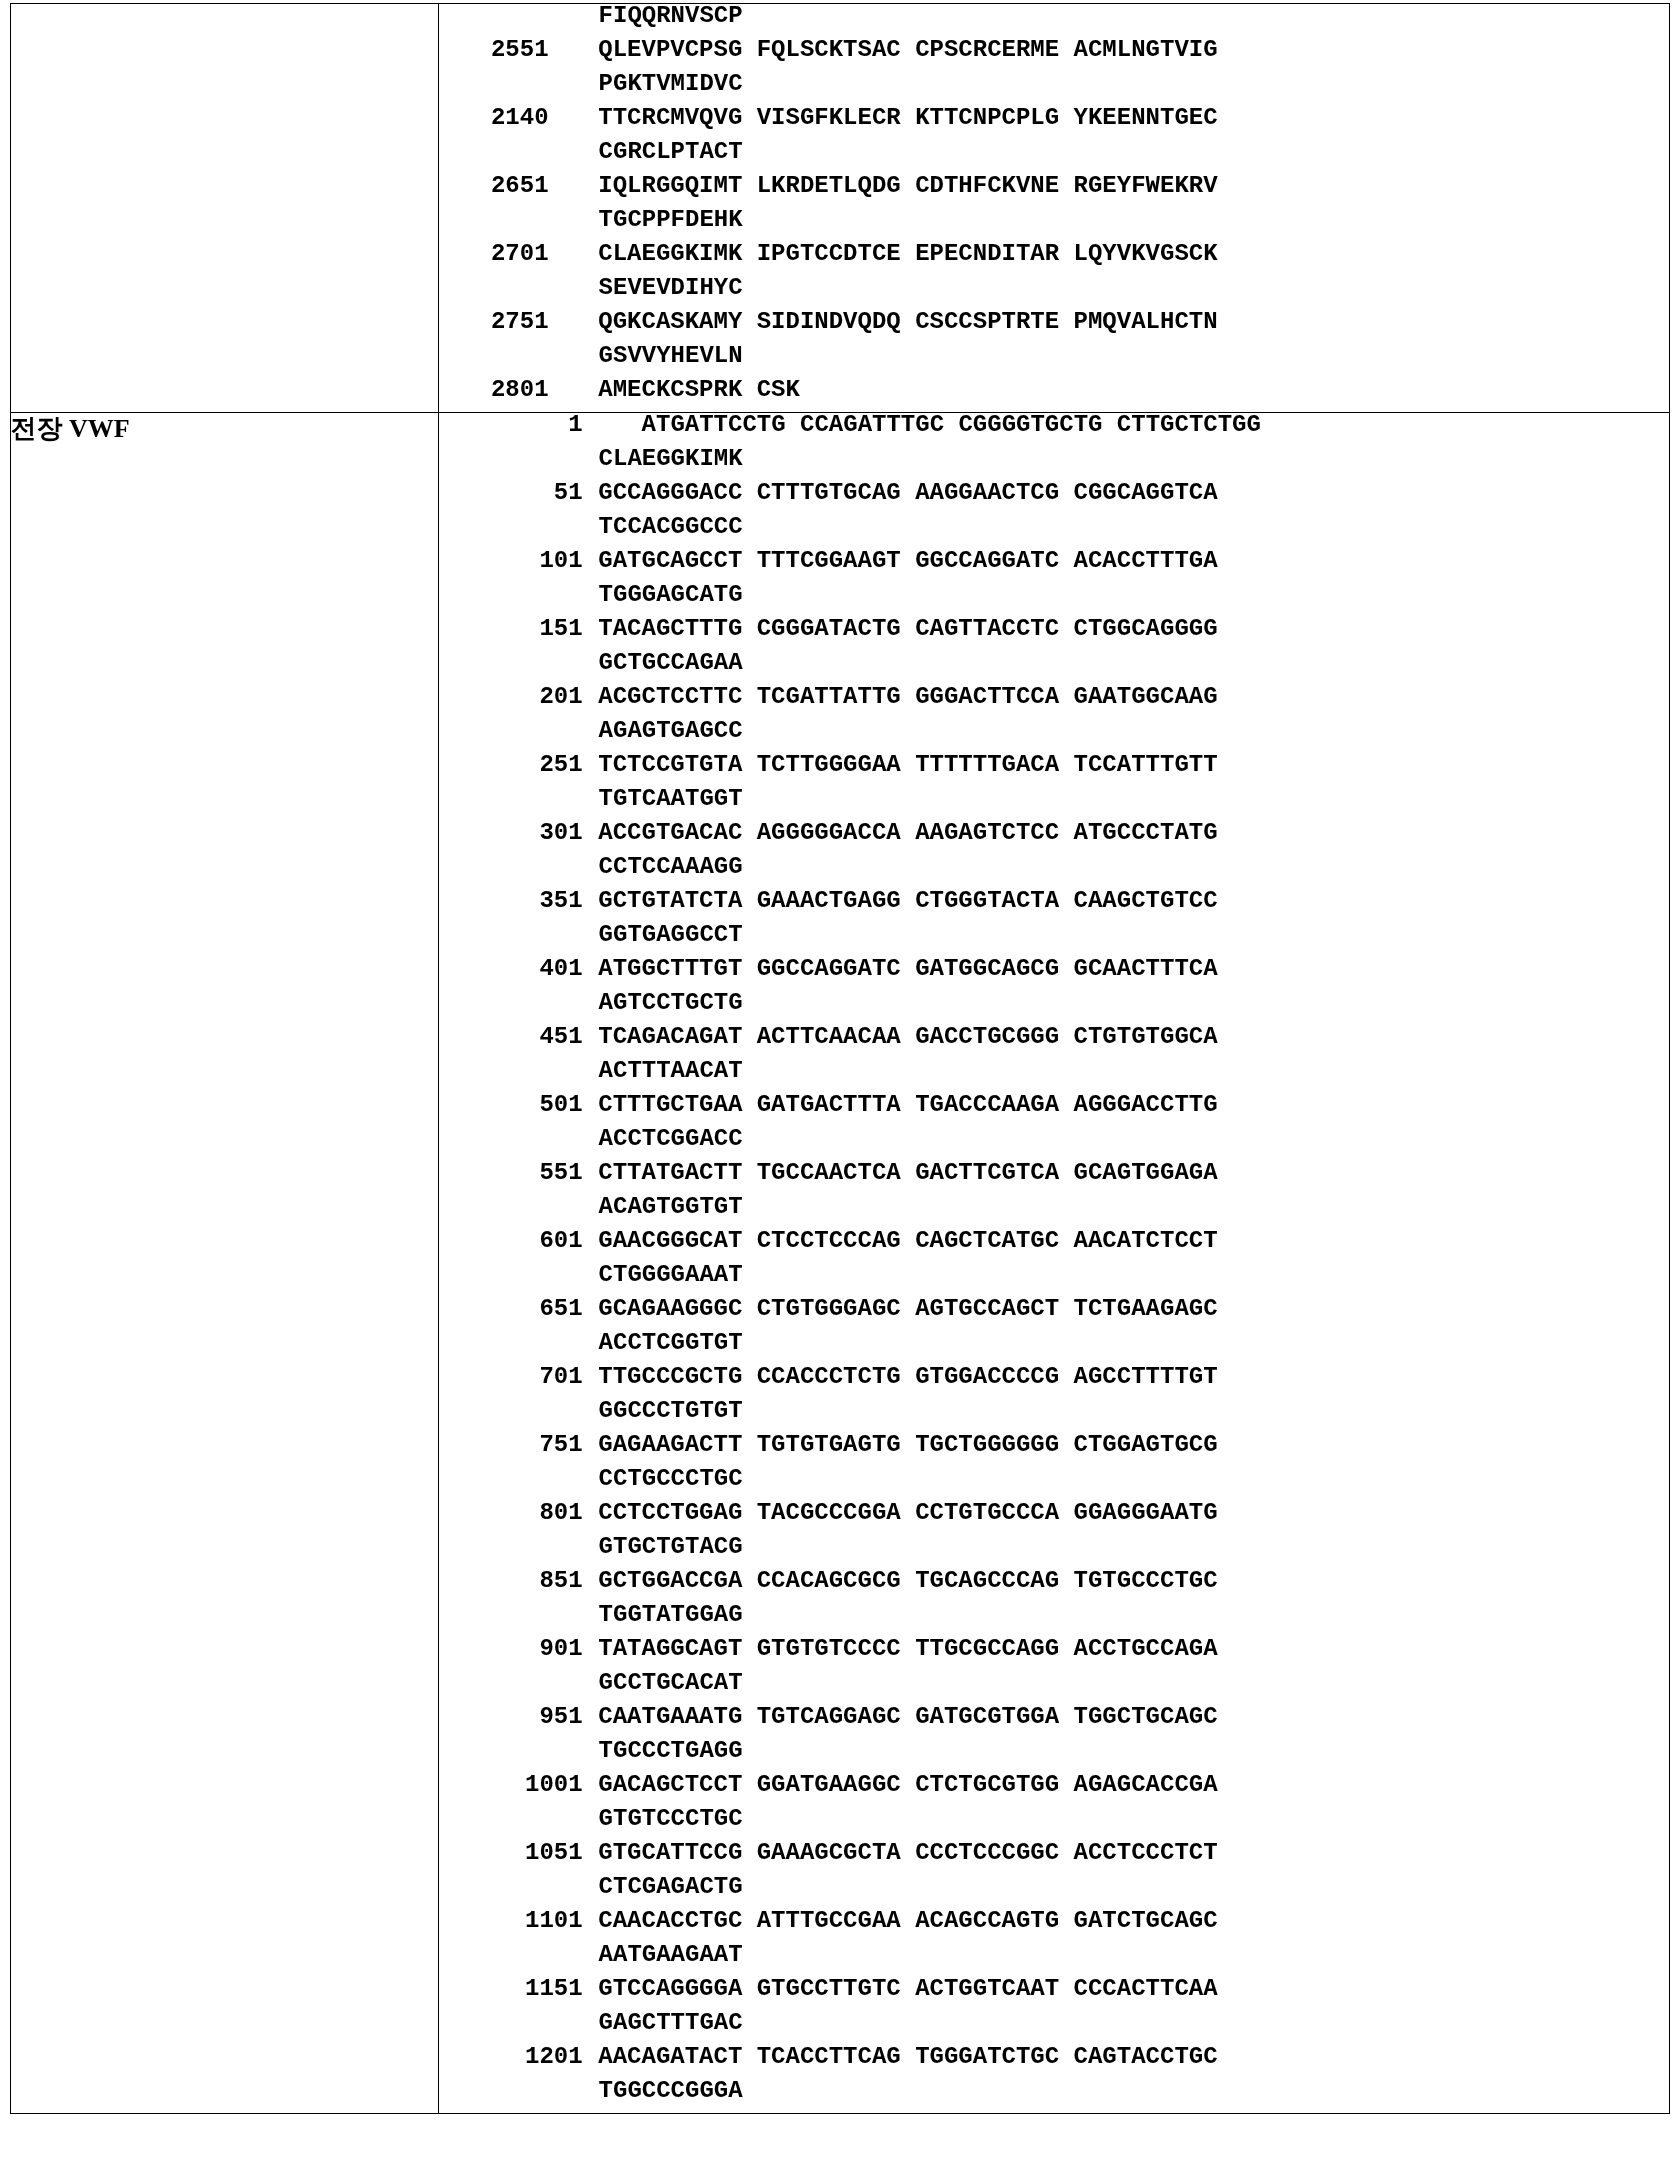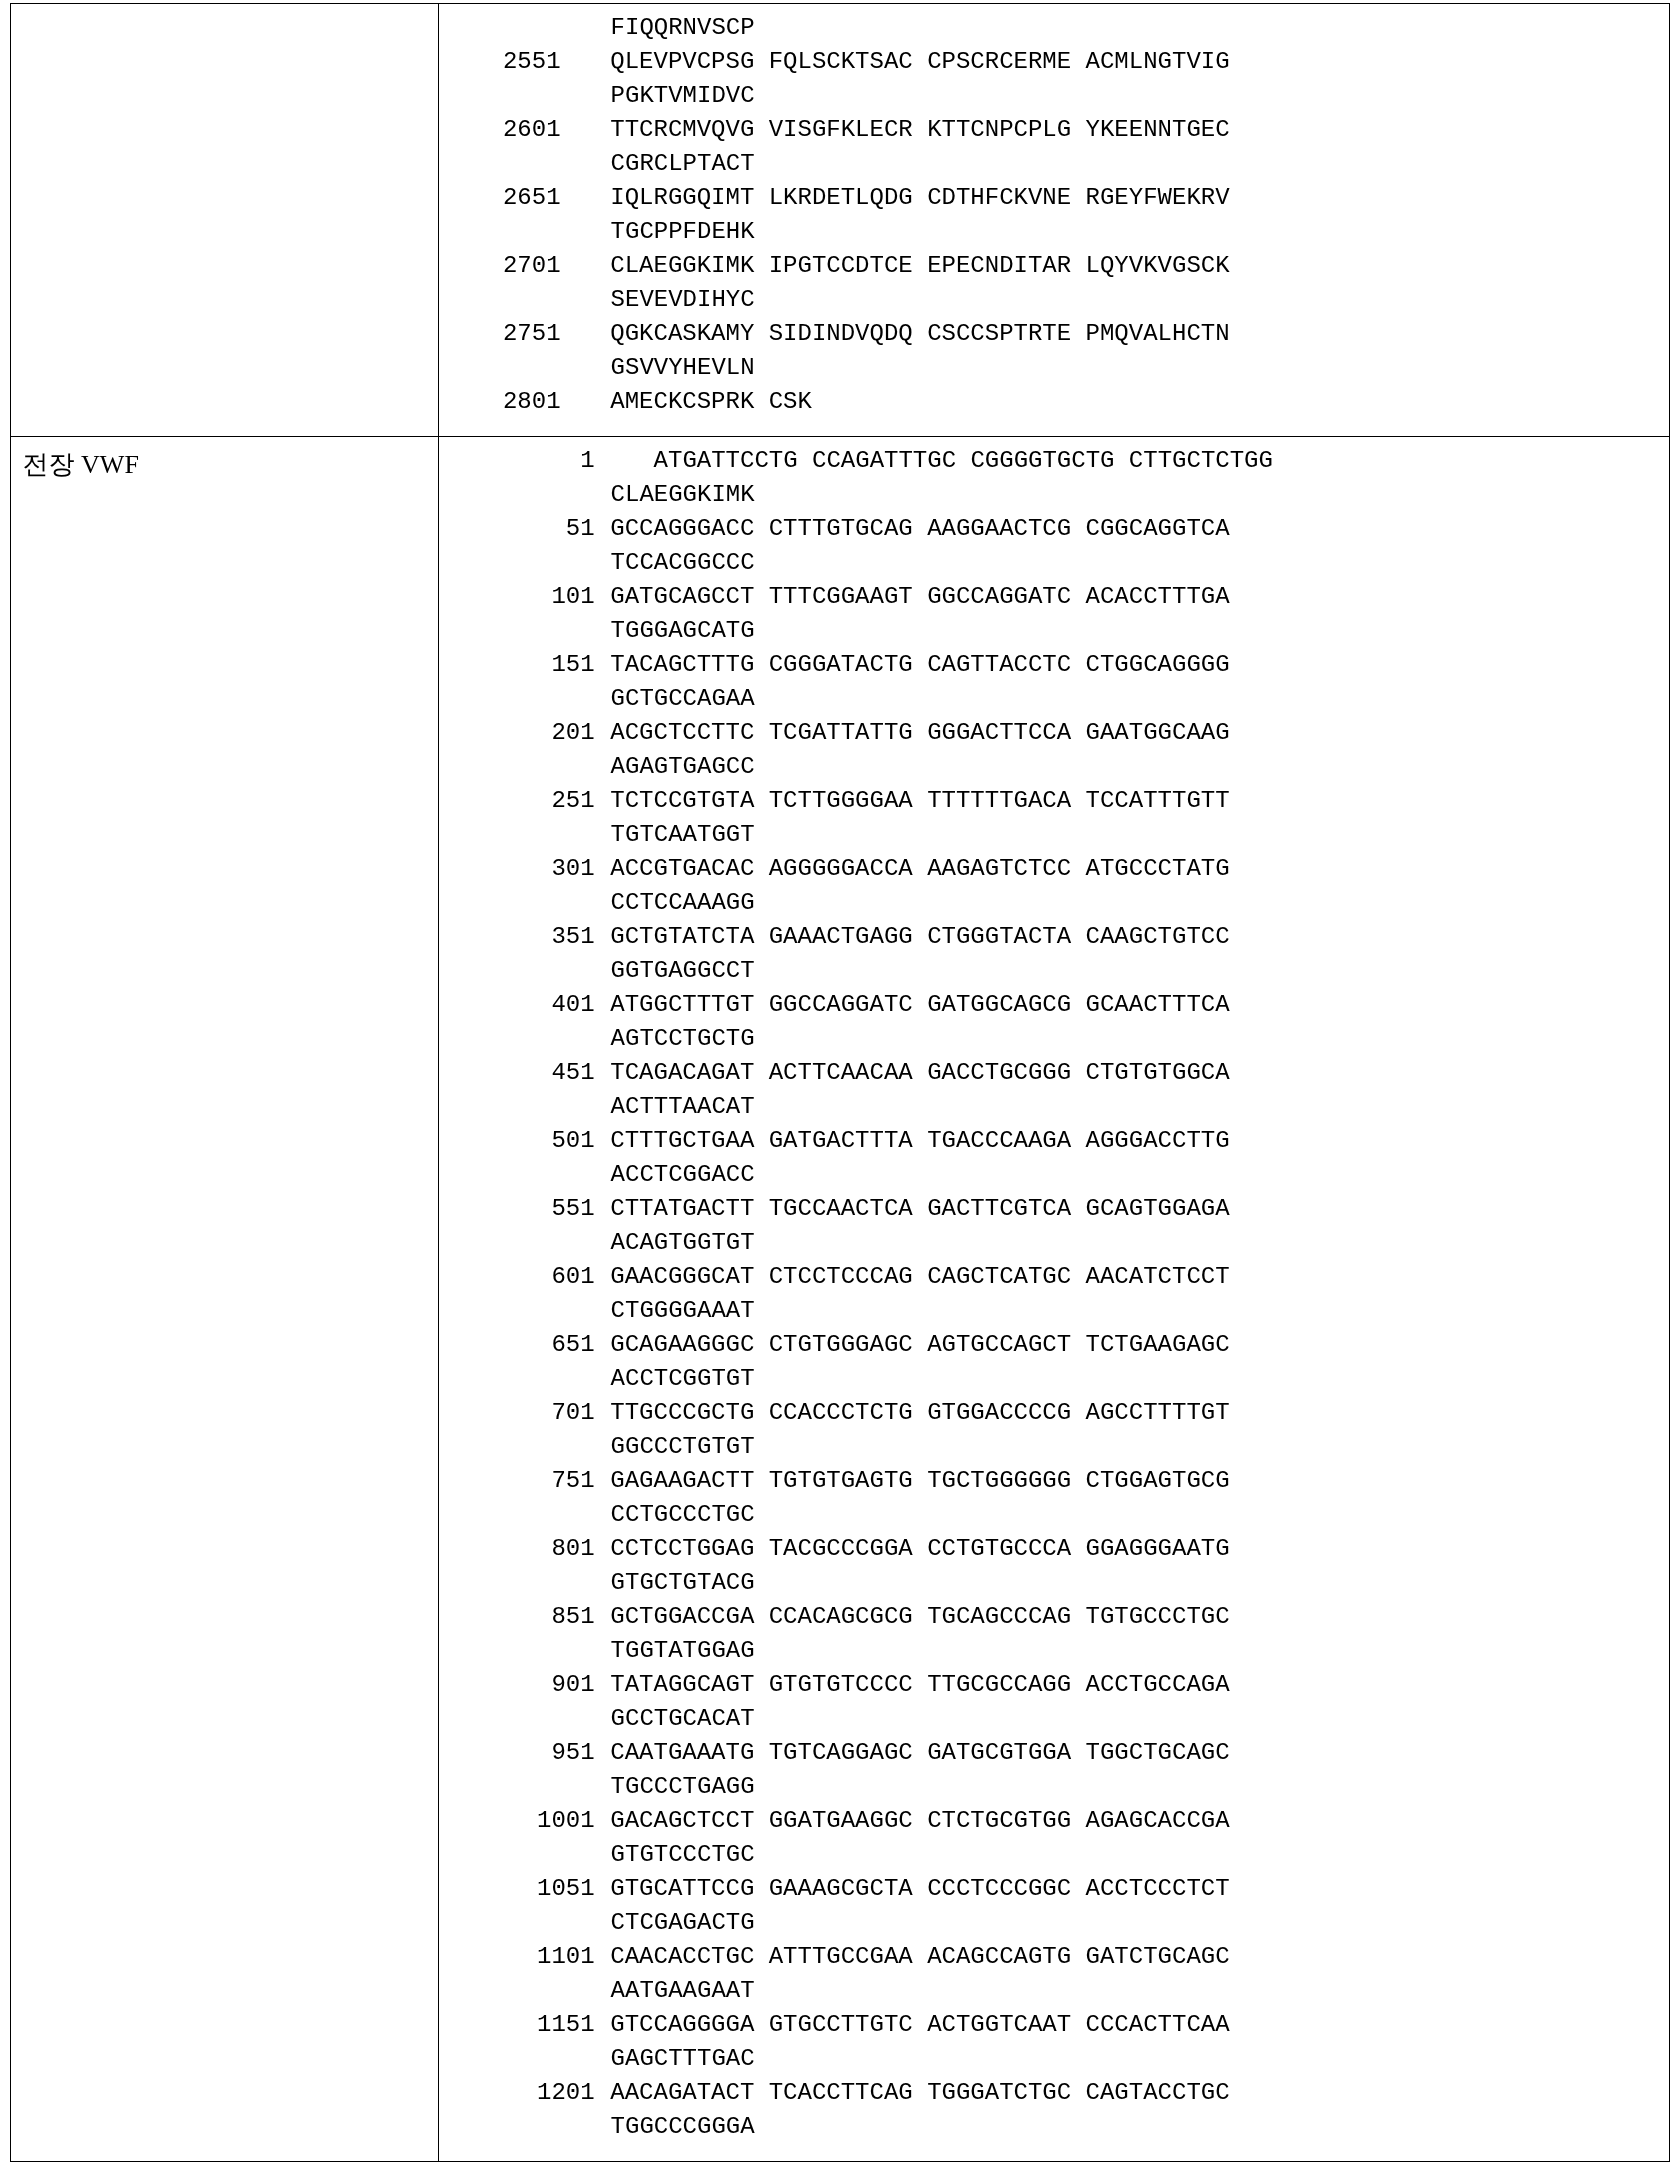--- a/index.html
+++ b/index.html
@@ -29,21 +29,22 @@
     border-collapse: collapse;
     table-layout: fixed;
     width: 1659px;
     margin-left: 9.6px;
     margin-top: 2.6px;
   }
 
   table.seq-table td {
     border: 1.3px solid #000000;
     vertical-align: top;
-    padding: 12px;
+    padding: 0;
+    font-weight: bold;
   }
 
   .col-label { width: 428px; }
   .col-body  { width: 1231px; }
 
   .label-cell {
     padding: 17.5px 0 17.5px 19px;
     font-size: 26px;
     line-height: 1.25;
     font-family: "Liberation Serif", "DejaVu Serif", serif;
@@ -129,21 +130,21 @@
         <td class="label-cell">
           <span></span>
         </td>
         <td class="seq-body protein-body">
 
           <span class="seq-row"><span class="seq-cont">FIQQRNVSCP</span></span>
 
           <span class="seq-row"><span class="seq-num-wide">2551</span><span class="seq-text">QLEVPVCPSG FQLSCKTSAC CPSCRCERME ACMLNGTVIG</span></span>
           <span class="seq-row"><span class="seq-cont">PGKTVMIDVC</span></span>
 
-          <span class="seq-row"><span class="seq-num-wide">2601</span><span class="seq-text">TTCRCMVQVG VISGFKLECR KTTCNPCPLG YKEENNTGEC</span></span>
+          <span class="seq-row"><span class="seq-num-wide">2140</span><span class="seq-text">TTCRCMVQVG VISGFKLECR KTTCNPCPLG YKEENNTGEC</span></span>
           <span class="seq-row"><span class="seq-cont">CGRCLPTACT</span></span>
 
           <span class="seq-row"><span class="seq-num-wide">2651</span><span class="seq-text">IQLRGGQIMT LKRDETLQDG CDTHFCKVNE RGEYFWEKRV</span></span>
           <span class="seq-row"><span class="seq-cont">TGCPPFDEHK</span></span>
 
           <span class="seq-row"><span class="seq-num-wide">2701</span><span class="seq-text">CLAEGGKIMK IPGTCCDTCE EPECNDITAR LQYVKVGSCK</span></span>
           <span class="seq-row"><span class="seq-cont">SEVEVDIHYC</span></span>
 
           <span class="seq-row"><span class="seq-num-wide">2751</span><span class="seq-text">QGKCASKAMY SIDINDVQDQ CSCCSPTRTE PMQVALHCTN</span></span>
           <span class="seq-row"><span class="seq-cont">GSVVYHEVLN</span></span>

